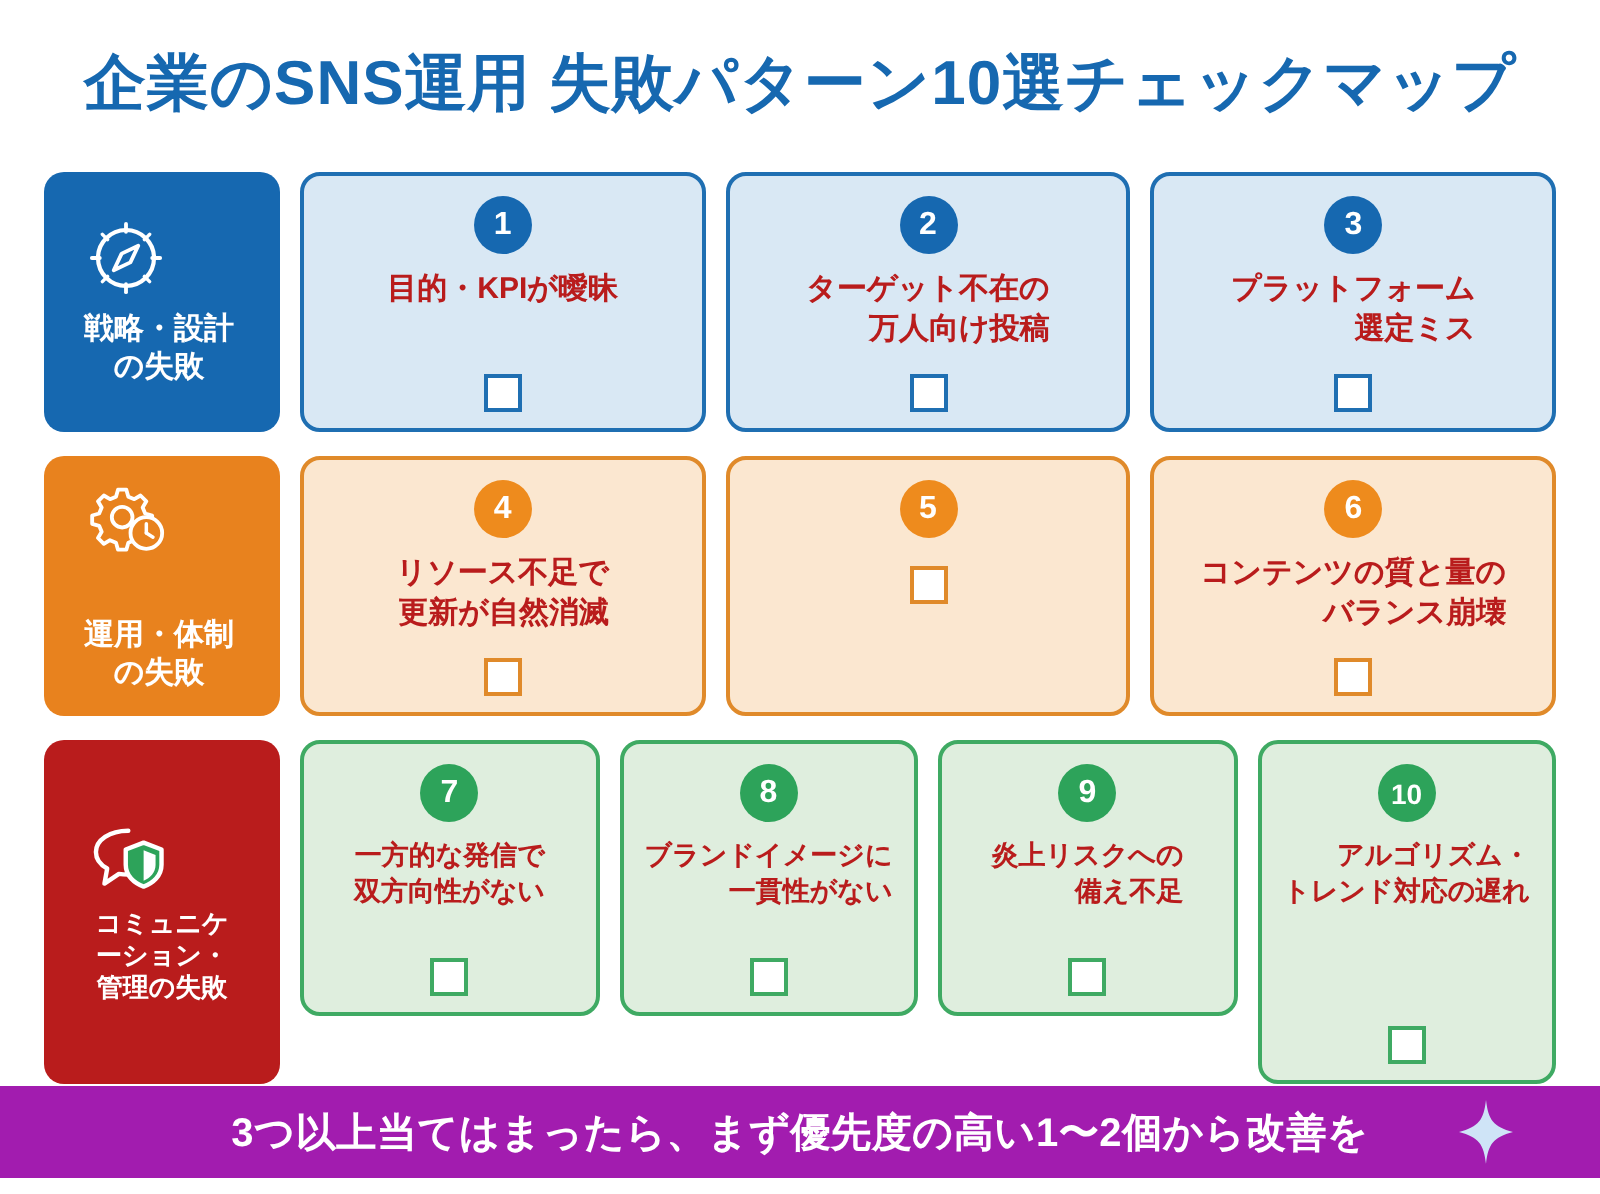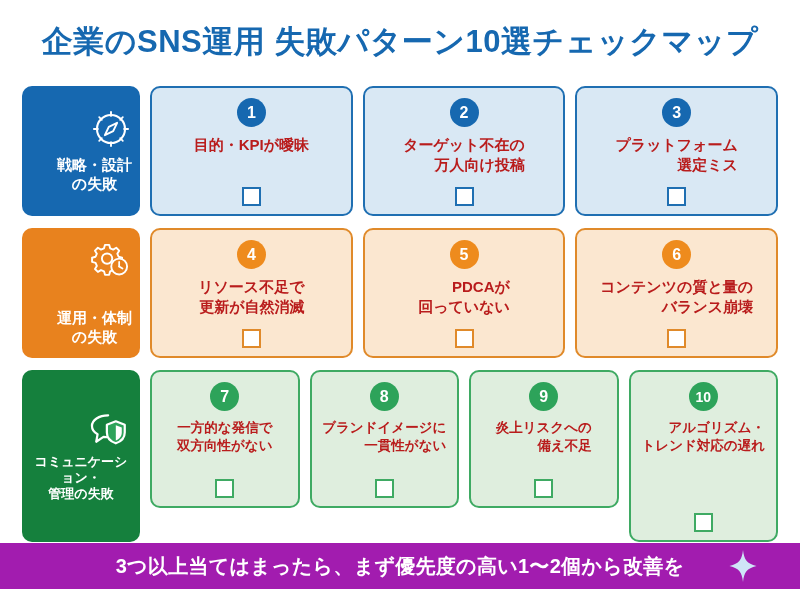--- a/index.html
+++ b/index.html
@@ -56,30 +56,30 @@
   }
   .row-1 .card, .row-2 .card { }
 
   
   .cat {
     width: 118px;
     min-width: 118px;
     border-radius: 10px;
     display: flex;
     flex-direction: column;
-    align-items: flex-end;
+    align-items: flex-start;
     justify-content: center;
     color: #ffffff;
     margin-right: 10px;
     box-sizing: border-box;
-    padding: 6px 8px;
+    padding: 6px 20px;
   }
   .cat-blue   { background: #1668b0; }
   .cat-orange { background: #e8821e; gap: 24px; }
-  .cat-green  { background: #15803d; }
+  .cat-green  { background: #b91c1c; }
 
   .cat-icon {
     margin-bottom: 6px;
     line-height: 0;
   }
   .cat-label {
     font-size: 15px;
     font-weight: bold;
     text-align: center;
     line-height: 1.25;
@@ -248,22 +248,20 @@
 
       <div class="cards">
         <div class="card card-orange" style="height:130px;">
           <div class="badge badge-orange">4</div>
           <div class="card-text">リソース不足で
 更新が自然消滅</div>
           <div class="checkbox cb-orange"></div>
         </div>
         <div class="card card-orange" style="height:130px;">
           <div class="badge badge-orange">5</div>
-          <div class="card-text">PDCAが
-回っていない</div>
           <div class="checkbox cb-orange"></div>
         </div>
         <div class="card card-orange" style="height:130px;">
           <div class="badge badge-orange">6</div>
           <div class="card-text">コンテンツの質と量の
 バランス崩壊</div>
           <div class="checkbox cb-orange"></div>
         </div>
       </div>
     </div>

